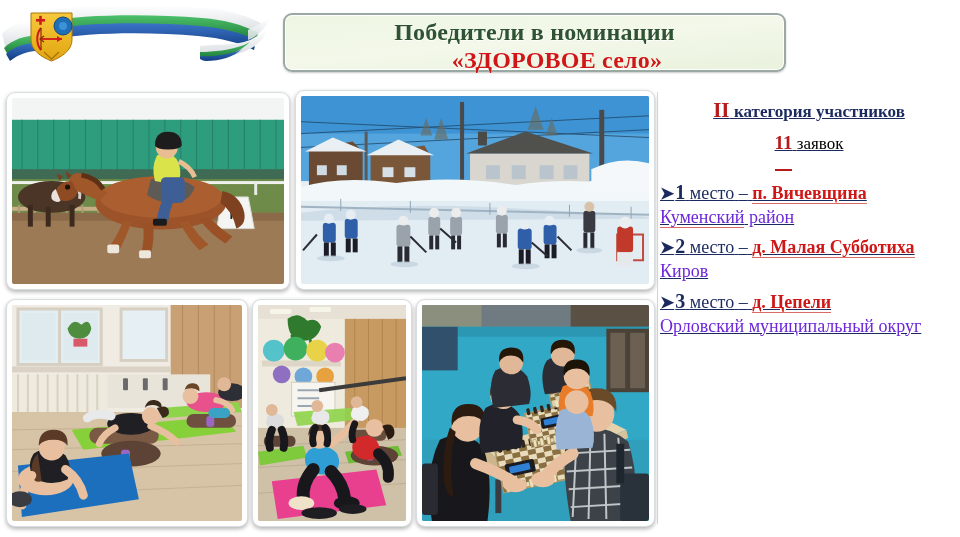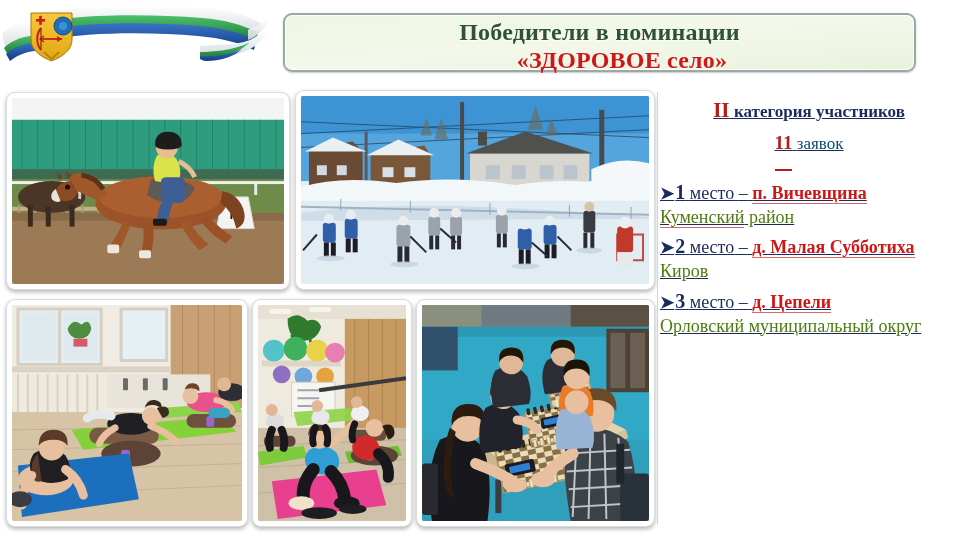--- a/index.html
+++ b/index.html
@@ -10,21 +10,21 @@
     -webkit-font-smoothing:antialiased;
   }
   #slide{position:relative;width:960px;height:537px;background:#fff;overflow:hidden;}
 
   
   #ribbon-logo{position:absolute;left:0;top:0;width:272px;height:78px;}
   #ribbon-logo svg{display:block;}
 
   
   #title-banner{
-    position:absolute;left:283px;top:13px;width:633px;height:59px;
+    position:absolute;left:283px;top:13px;width:503px;height:59px;
     border:2px solid #9aa9a2;border-radius:9px;
     background:linear-gradient(175deg,#eef6e2 0%,#f3f8ea 48%,#e9f2dd 100%);
     box-shadow:0 1px 2px rgba(0,0,0,.22),inset 0 0 0 1px #ffffff;
     text-align:center;box-sizing:border-box;padding-top:3px;
   }
   .title-line1{
     font-size:24px;font-weight:bold;color:#2f5233;letter-spacing:.2px;
     line-height:29px;white-space:nowrap;
     text-shadow:0 1px 0 rgba(255,255,255,.9);
   }
@@ -60,33 +60,33 @@
   }
   .hdr{text-align:center;white-space:nowrap;}
   #cat-heading{margin-top:8px;font-size:18px;font-weight:bold;}
   #cat-heading .roman{color:#b61c1c;font-size:21px;}
   #cat-heading .cat-label{color:#1b2a5e;font-size:17px;}
   #apps-line{margin-top:12px;font-size:17px;}
   #apps-line .num{
     color:#b61c1c;font-weight:bold;font-size:19px;
     border-bottom:2px solid #b61c1c;padding-bottom:16px;
   }
-  #apps-line .apps-word{color:#0c4a6e;}
+  #apps-line .apps-word{color:#000000;}
 
   .place-block{margin-top:5px;}
   .place-line{white-space:nowrap;font-size:18px;line-height:1.22;}
   .arrow{color:#1b2a5e;font-weight:bold;font-size:17px;margin-right:1px;}
   .rank{color:#1b2a5e;font-weight:bold;font-size:20px;}
   .mesto{color:#1b2a5e;font-weight:normal;font-size:18px;}
   .winner{
     color:#d01717;font-weight:bold;font-size:18px;
     border-bottom:1.5px solid #d86a6a;
   }
   .region{
-    color:#4d7c0f;font-size:18px;line-height:1.3;white-space:nowrap;
+    color:#6d28d9;font-size:18px;line-height:1.3;white-space:nowrap;
     display:block;margin-top:1px;
   }
   .region .und{border-bottom:1.5px solid #d86a6a;}
   #place-1{margin-top:28px;}
 </style>
 </head>
 <body>
 
 <div id="slide">
 

